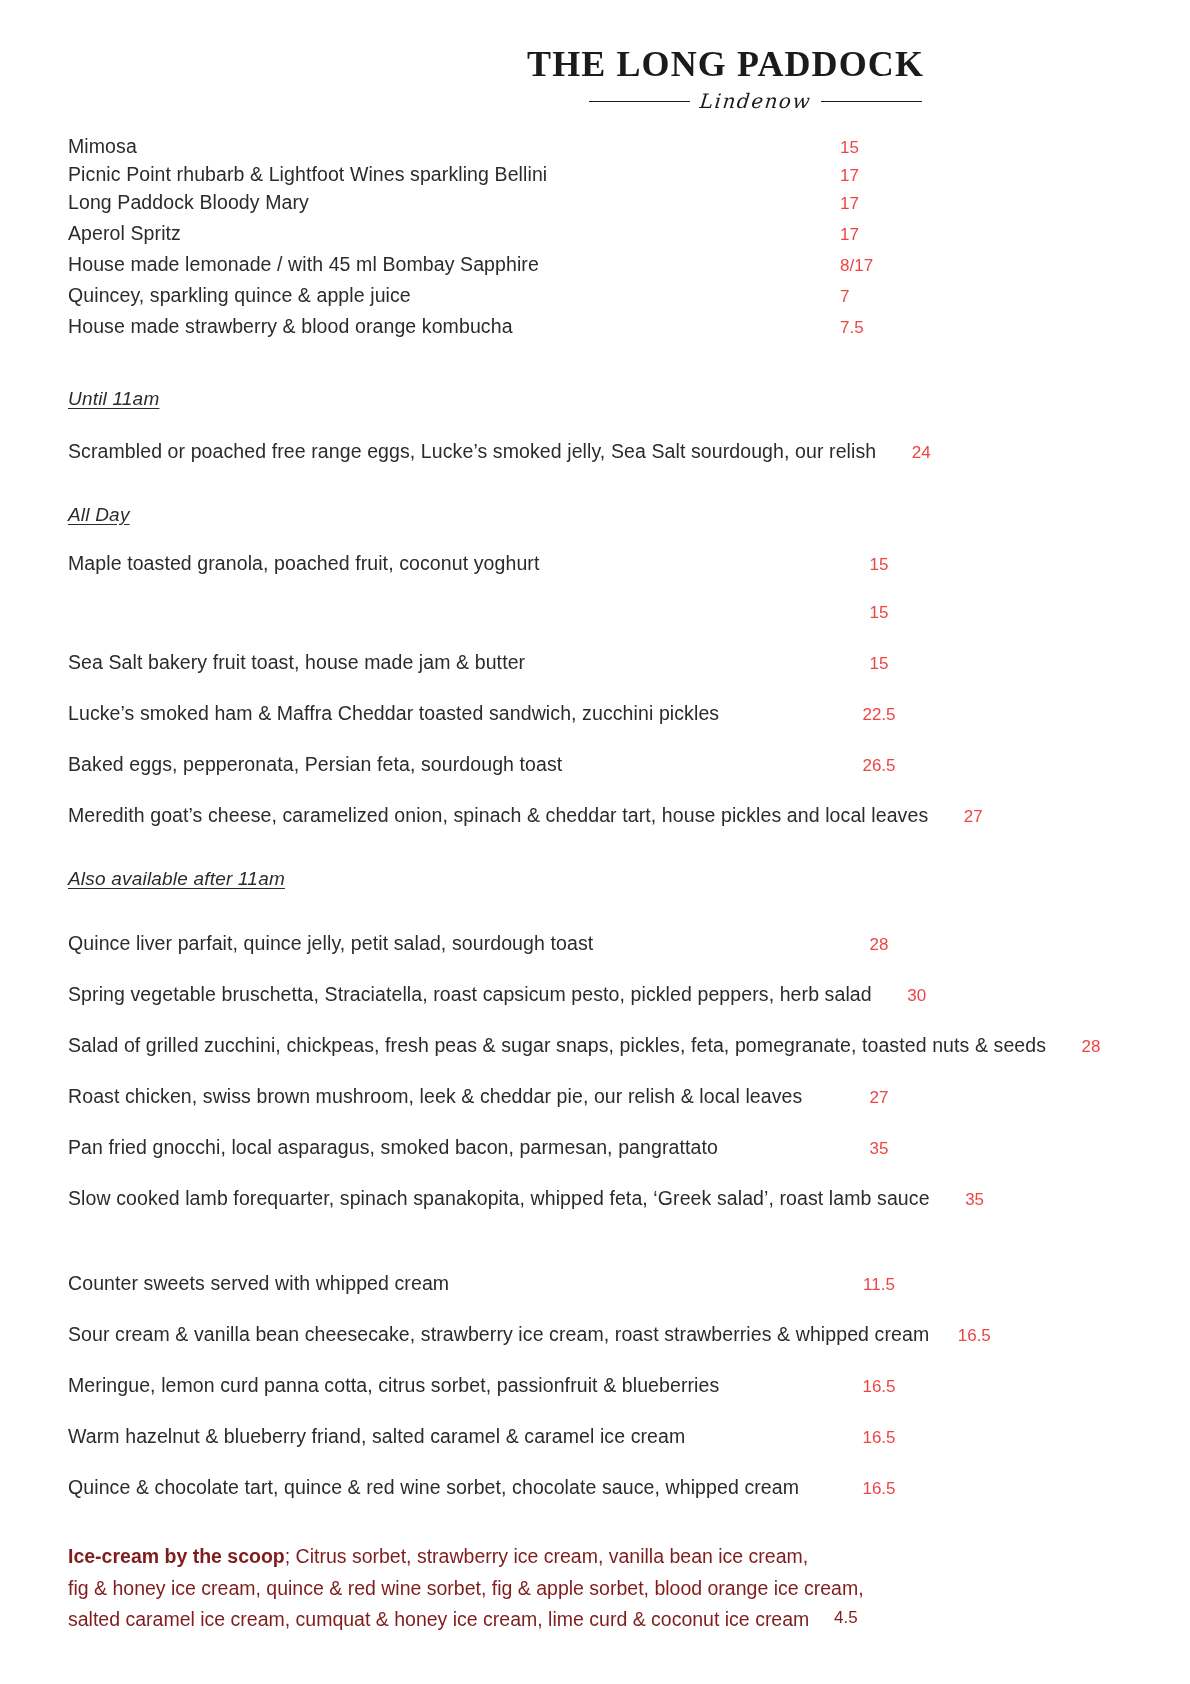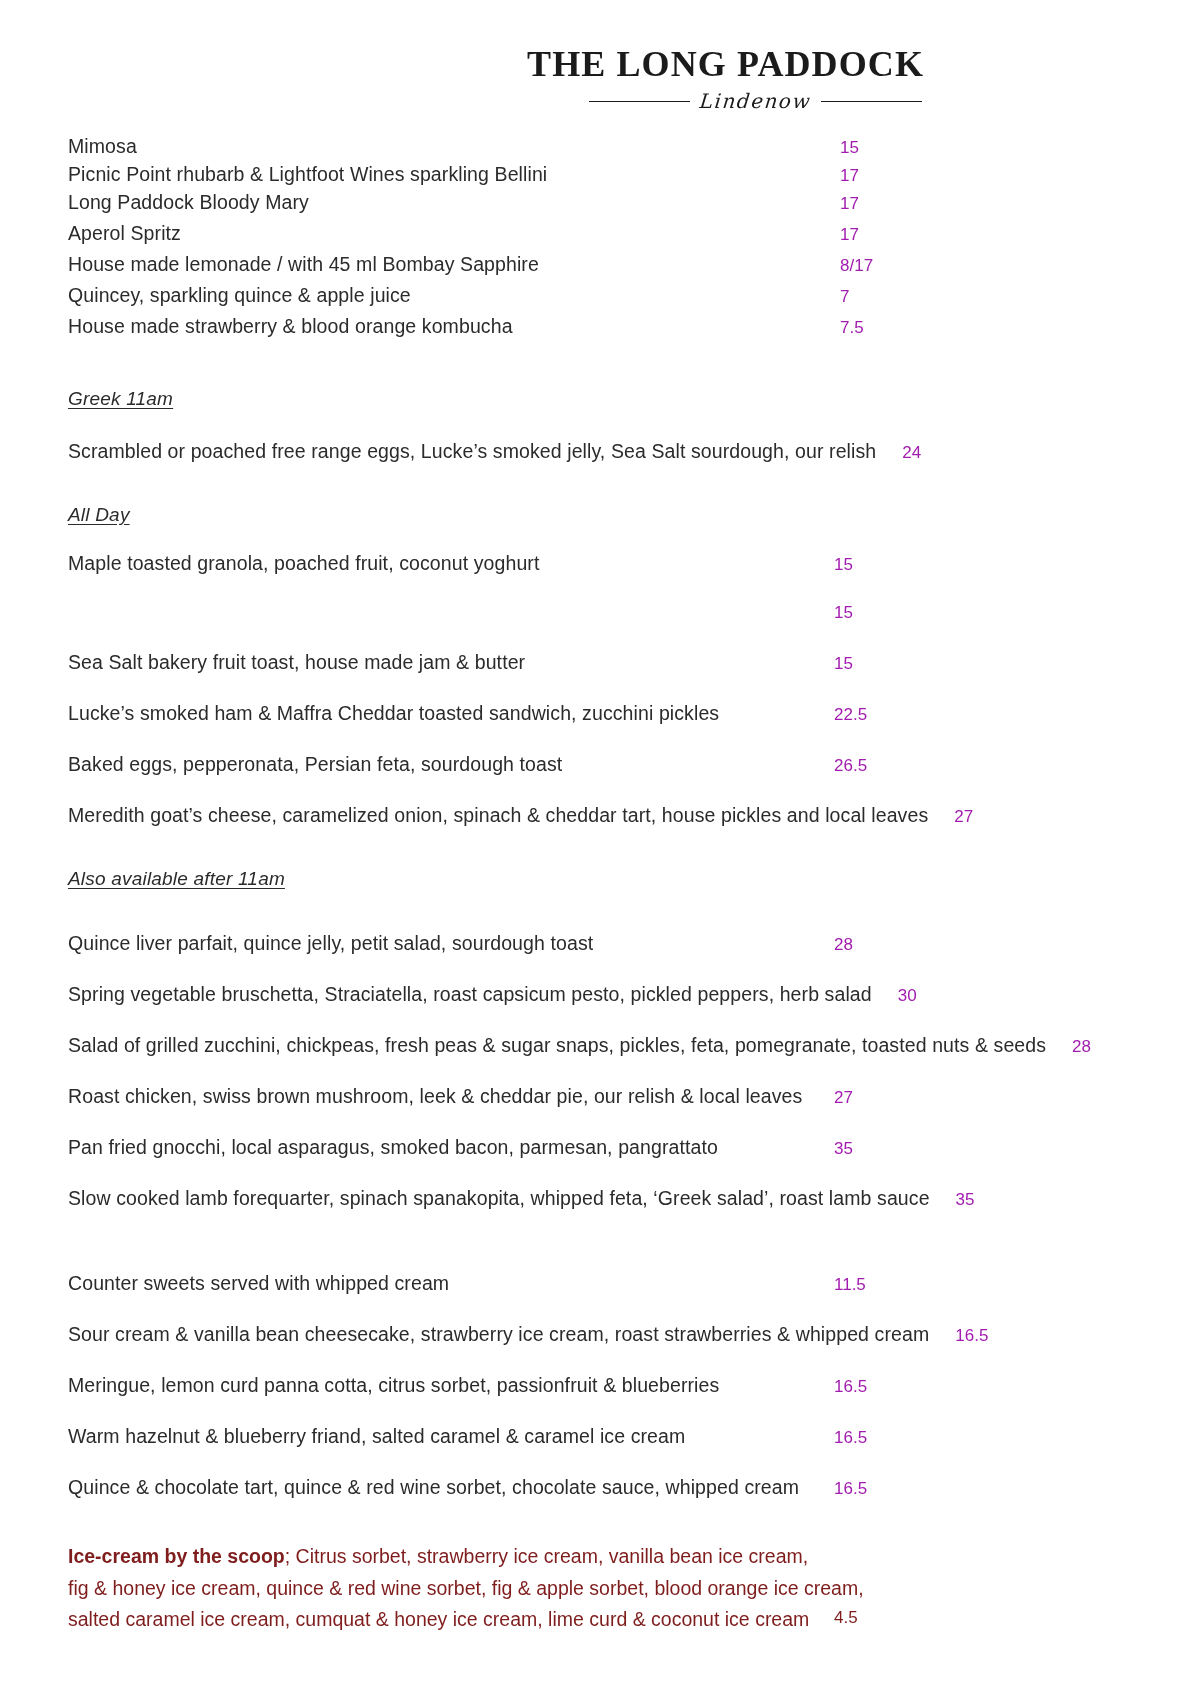--- a/index.html
+++ b/index.html
@@ -71,25 +71,24 @@
     width: 100%;
   }
   .item-name {
     font-size: 19.5px;
     color: #2b2b2b;
     white-space: nowrap;
     letter-spacing: 0.1px;
   }
   .item-price {
     font-size: 17px;
-    color: #a21caf;
+    color: #ef4444;
     text-align: left;
     flex: 0 0 auto;
     white-space: nowrap;
-    margin-left: 26px;
   }
   .spacer { flex: 1 1 auto; }
 
   
   .drinks {
     margin-top: 22px;
   }
   .drinks .menu-row { margin-bottom: 8px; }
   .drinks .menu-row:nth-child(1),
   .drinks .menu-row:nth-child(2) { margin-bottom: 5px; }
@@ -105,21 +104,21 @@
     letter-spacing: 0.2px;
   }
 
   
   .food-row {
     display: flex;
     align-items: baseline;
   }
   .food-row .item-price {
     width: 90px;
-    text-align: left;
+    text-align: center;
   }
 
   
   .scoop-block {
     font-size: 19.5px;
     color: #7f1d1d;
     line-height: 1.62;
   }
   .scoop-lead {
     font-weight: 700;
@@ -180,21 +179,21 @@
       </div>
       <div class="menu-row">
         <span class="item-name">House made strawberry &amp; blood orange kombucha</span>
         <span class="spacer"></span>
         <span class="item-price">7.5</span>
       </div>
     </div>
 
   <div id="sections-root">
       <div>
-        <div class="section-head" style="margin-top: 50px; margin-bottom: 30px;">Greek 11am</div>
+        <div class="section-head" style="margin-top: 50px; margin-bottom: 30px;">Until 11am</div>
         <div class="food-row">
           <span class="item-name">Scrambled or poached free range eggs, Lucke’s smoked jelly, Sea Salt sourdough, our relish</span>
           <span class="spacer"></span>
           <span class="item-price">24</span>
         </div>
       </div>
       <div>
         <div class="section-head" style="margin-top: 41px; margin-bottom: 26px;">All Day</div>
         <div class="food-row">
           <span class="item-name">Maple toasted granola, poached fruit, coconut yoghurt</span>

